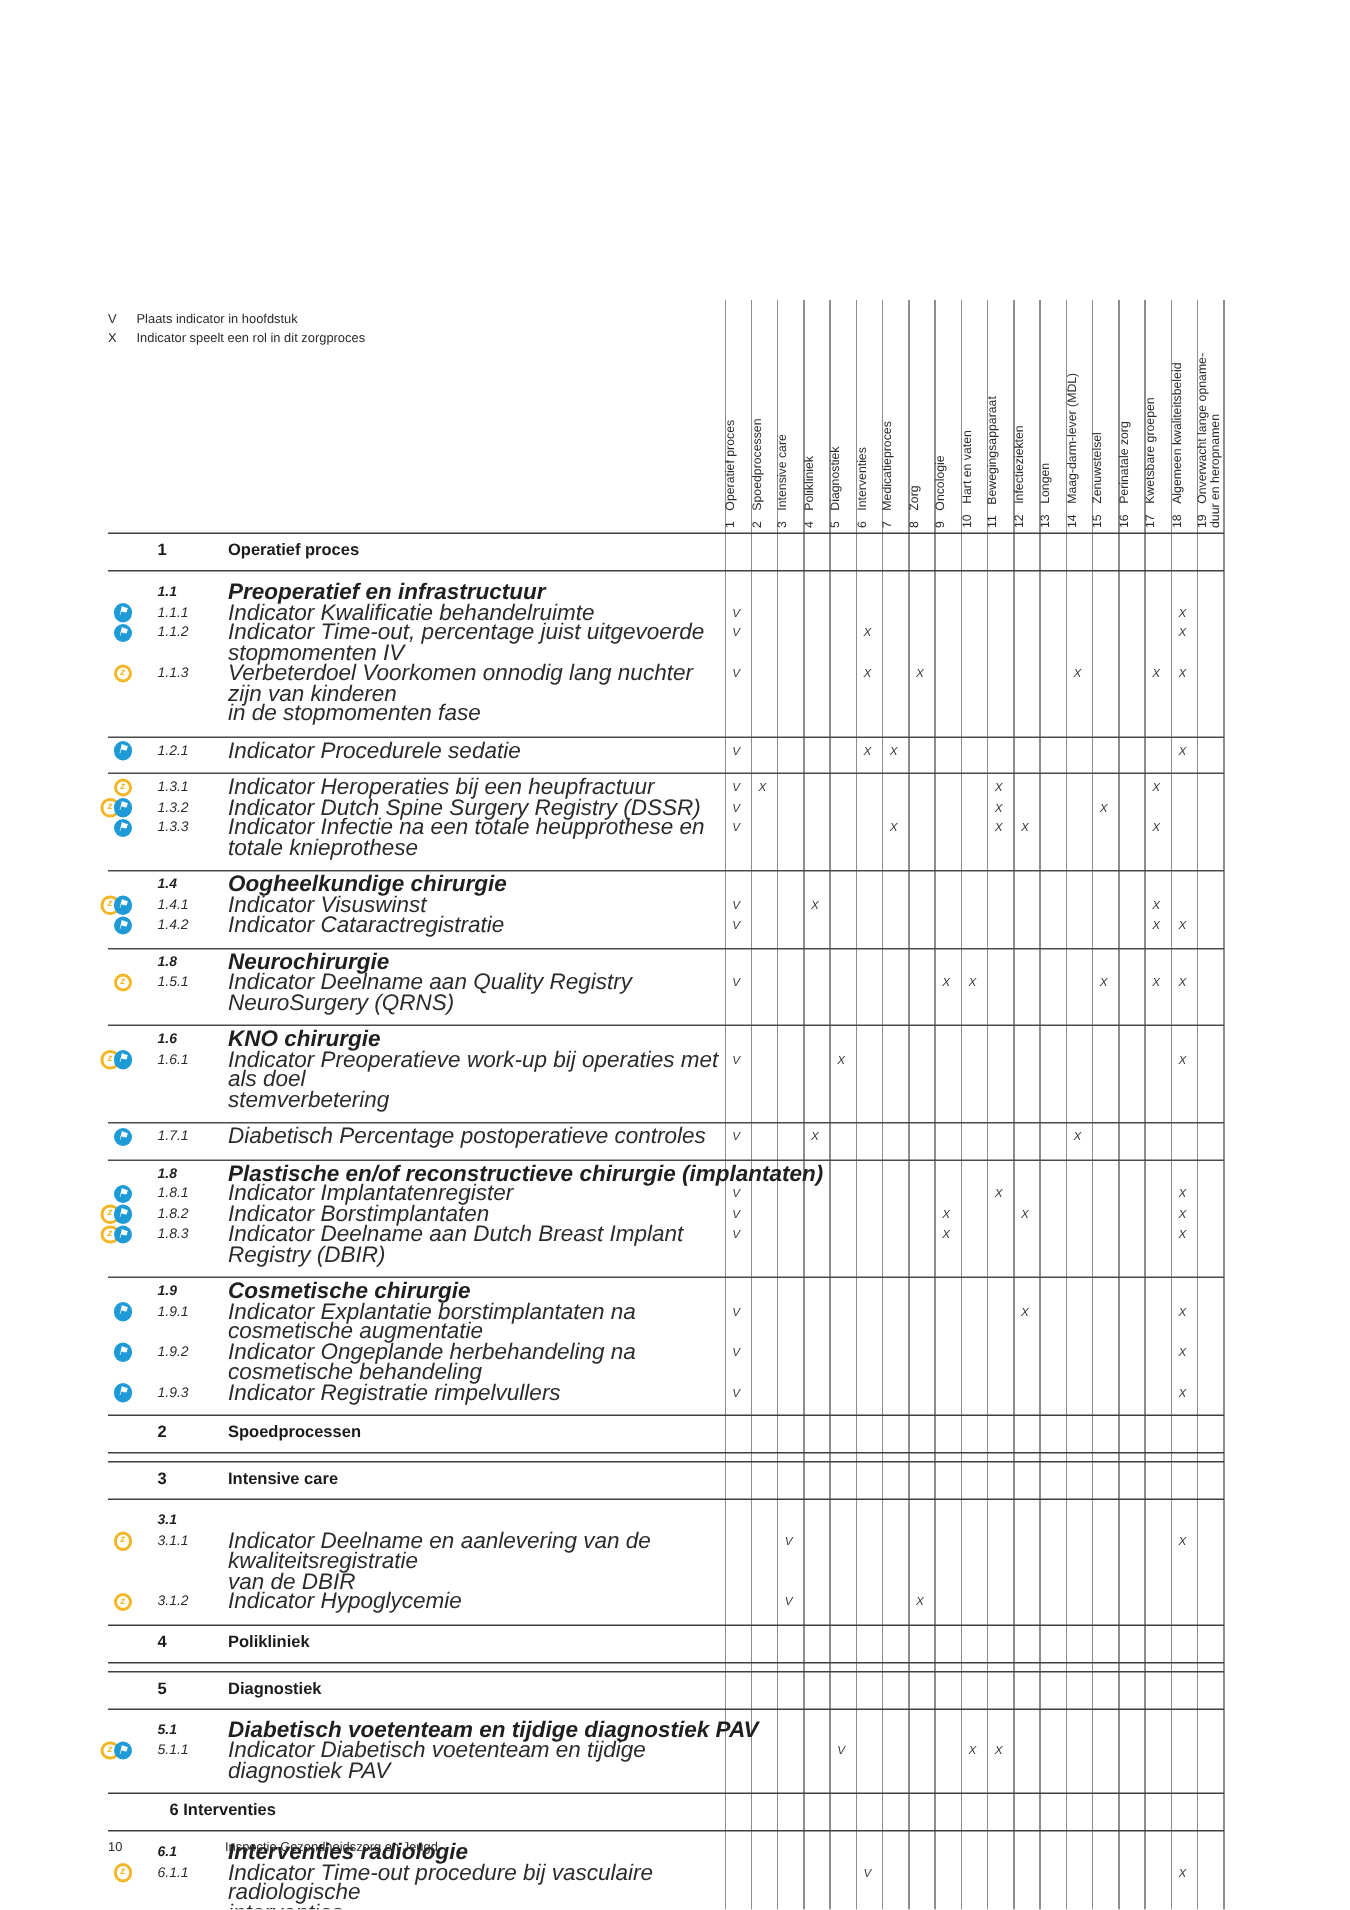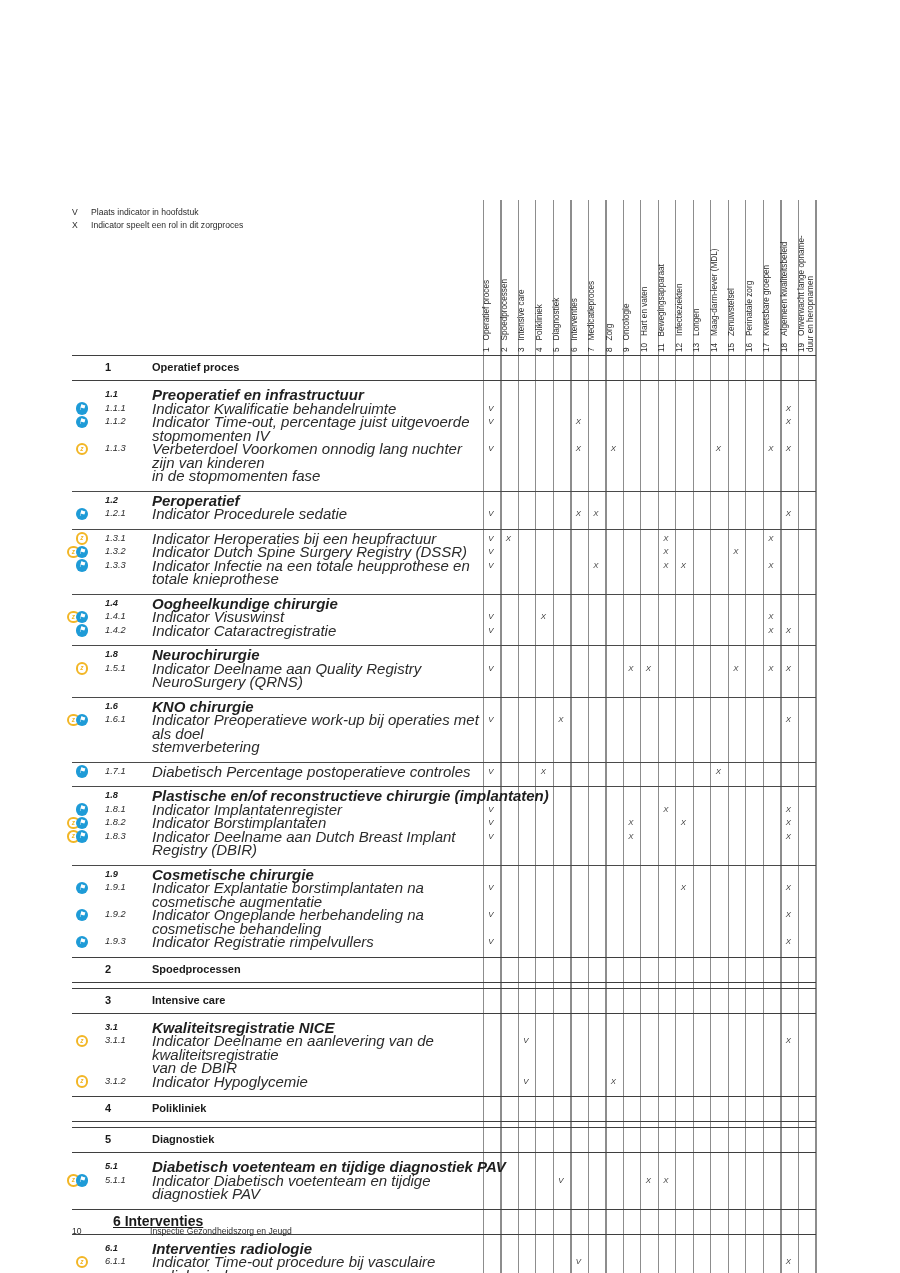--- a/index.html
+++ b/index.html
@@ -21,21 +21,21 @@
      padding:4px 0 5px 0;margin-bottom:5px;}
   .sectionrow .numcol,.sectionrow .titlecol{font-weight:bold;font-size:11px;line-height:15px;color:#1a1a1a;}
   .sectionrow .icncol{height:15px;}
   .block{border-top:1px solid #4a4a4a;padding:2px 0 8px 0;font-style:italic;}
   .block.nob{border-top:none;}
   .row{display:flex;align-items:flex-start;}
   .icncol{width:33px;flex:none;position:relative;height:13.5px;}
   .numcol{width:47px;flex:none;font-size:9.3px;line-height:13.5px;}
   .titlecol{flex:1;min-width:0;font-size:15px;line-height:13.5px;}
   .row.subheader .numcol,.row.subheader .titlecol{font-weight:bold;color:#1f1f1f;}
-  .row.merged .titlecol{font-weight:bold;font-size:14px;line-height:15px;padding-left:8px;color:#1a1a1a;text-decoration:underline;}
+  .row.merged .titlecol{font-weight:bold;font-size:11px;line-height:15px;padding-left:8px;color:#1a1a1a;}
   .markscol{width:334px;flex:none;display:flex;}
   .mcell{width:17.5px;flex:none;text-align:center;font-size:7.8px;line-height:13.5px;color:#3a3a3a;}
   .badge{position:absolute;width:12.5px;height:12.5px;border-radius:50%;box-sizing:border-box;
      text-align:center;top:0.5px;}
   .badge.blue{background:var(--badge_blue,#1e9bd7);color:#fff;font-size:8px;line-height:12px;left:3.5px;z-index:2;}
   .badge.ring{border:2.2px solid var(--badge_yellow,#f2b626);color:var(--badge_yellow,#f2b626);
      font-size:6.5px;font-weight:bold;line-height:8.2px;left:3.5px;z-index:1;}
   .badge.ring.combo{left:-5px;}
   .footer{position:absolute;left:72px;top:1226px;font-size:8.6px;color:#2b2b2b;}
   .footer .ftext{position:absolute;left:78px;top:0;white-space:nowrap;}
@@ -180,25 +180,20 @@
               <div class="mcell">X</div>
               <div class="mcell"></div>
               <div class="mcell"></div>
               <div class="mcell">X</div>
               <div class="mcell">X</div>
               <div class="mcell"></div>
             </div>
           </div>
         </div>
         <div class="block">
-          <div class="row subheader">
-            <div class="icncol"></div>
-            <div class="numcol">1.2</div>
-            <div class="titlecol">Peroperatief</div>
-          </div>
           <div class="row indicator">
             <div class="icncol">
               <span class="badge blue">⚑</span>
             </div>
             <div class="numcol">1.2.1</div>
             <div class="titlecol">
               <div>Indicator Procedurele sedatie</div>
             </div>
             <div class="markscol">
               <div class="mcell">V</div>
@@ -699,21 +694,20 @@
           <div class="row section">
             <div class="icncol"></div>
             <div class="numcol">3</div>
             <div class="titlecol">Intensive care</div>
           </div>
         </div>
         <div class="block nob">
           <div class="row subheader">
             <div class="icncol"></div>
             <div class="numcol">3.1</div>
-            <div class="titlecol">Kwaliteitsregistratie NICE</div>
           </div>
           <div class="row indicator">
             <div class="icncol">
               <span class="badge ring">z</span>
             </div>
             <div class="numcol">3.1.1</div>
             <div class="titlecol">
               <div>Indicator Deelname en aanlevering van de kwaliteitsregistratie</div>
               <div>van de DBIR</div>
             </div>

